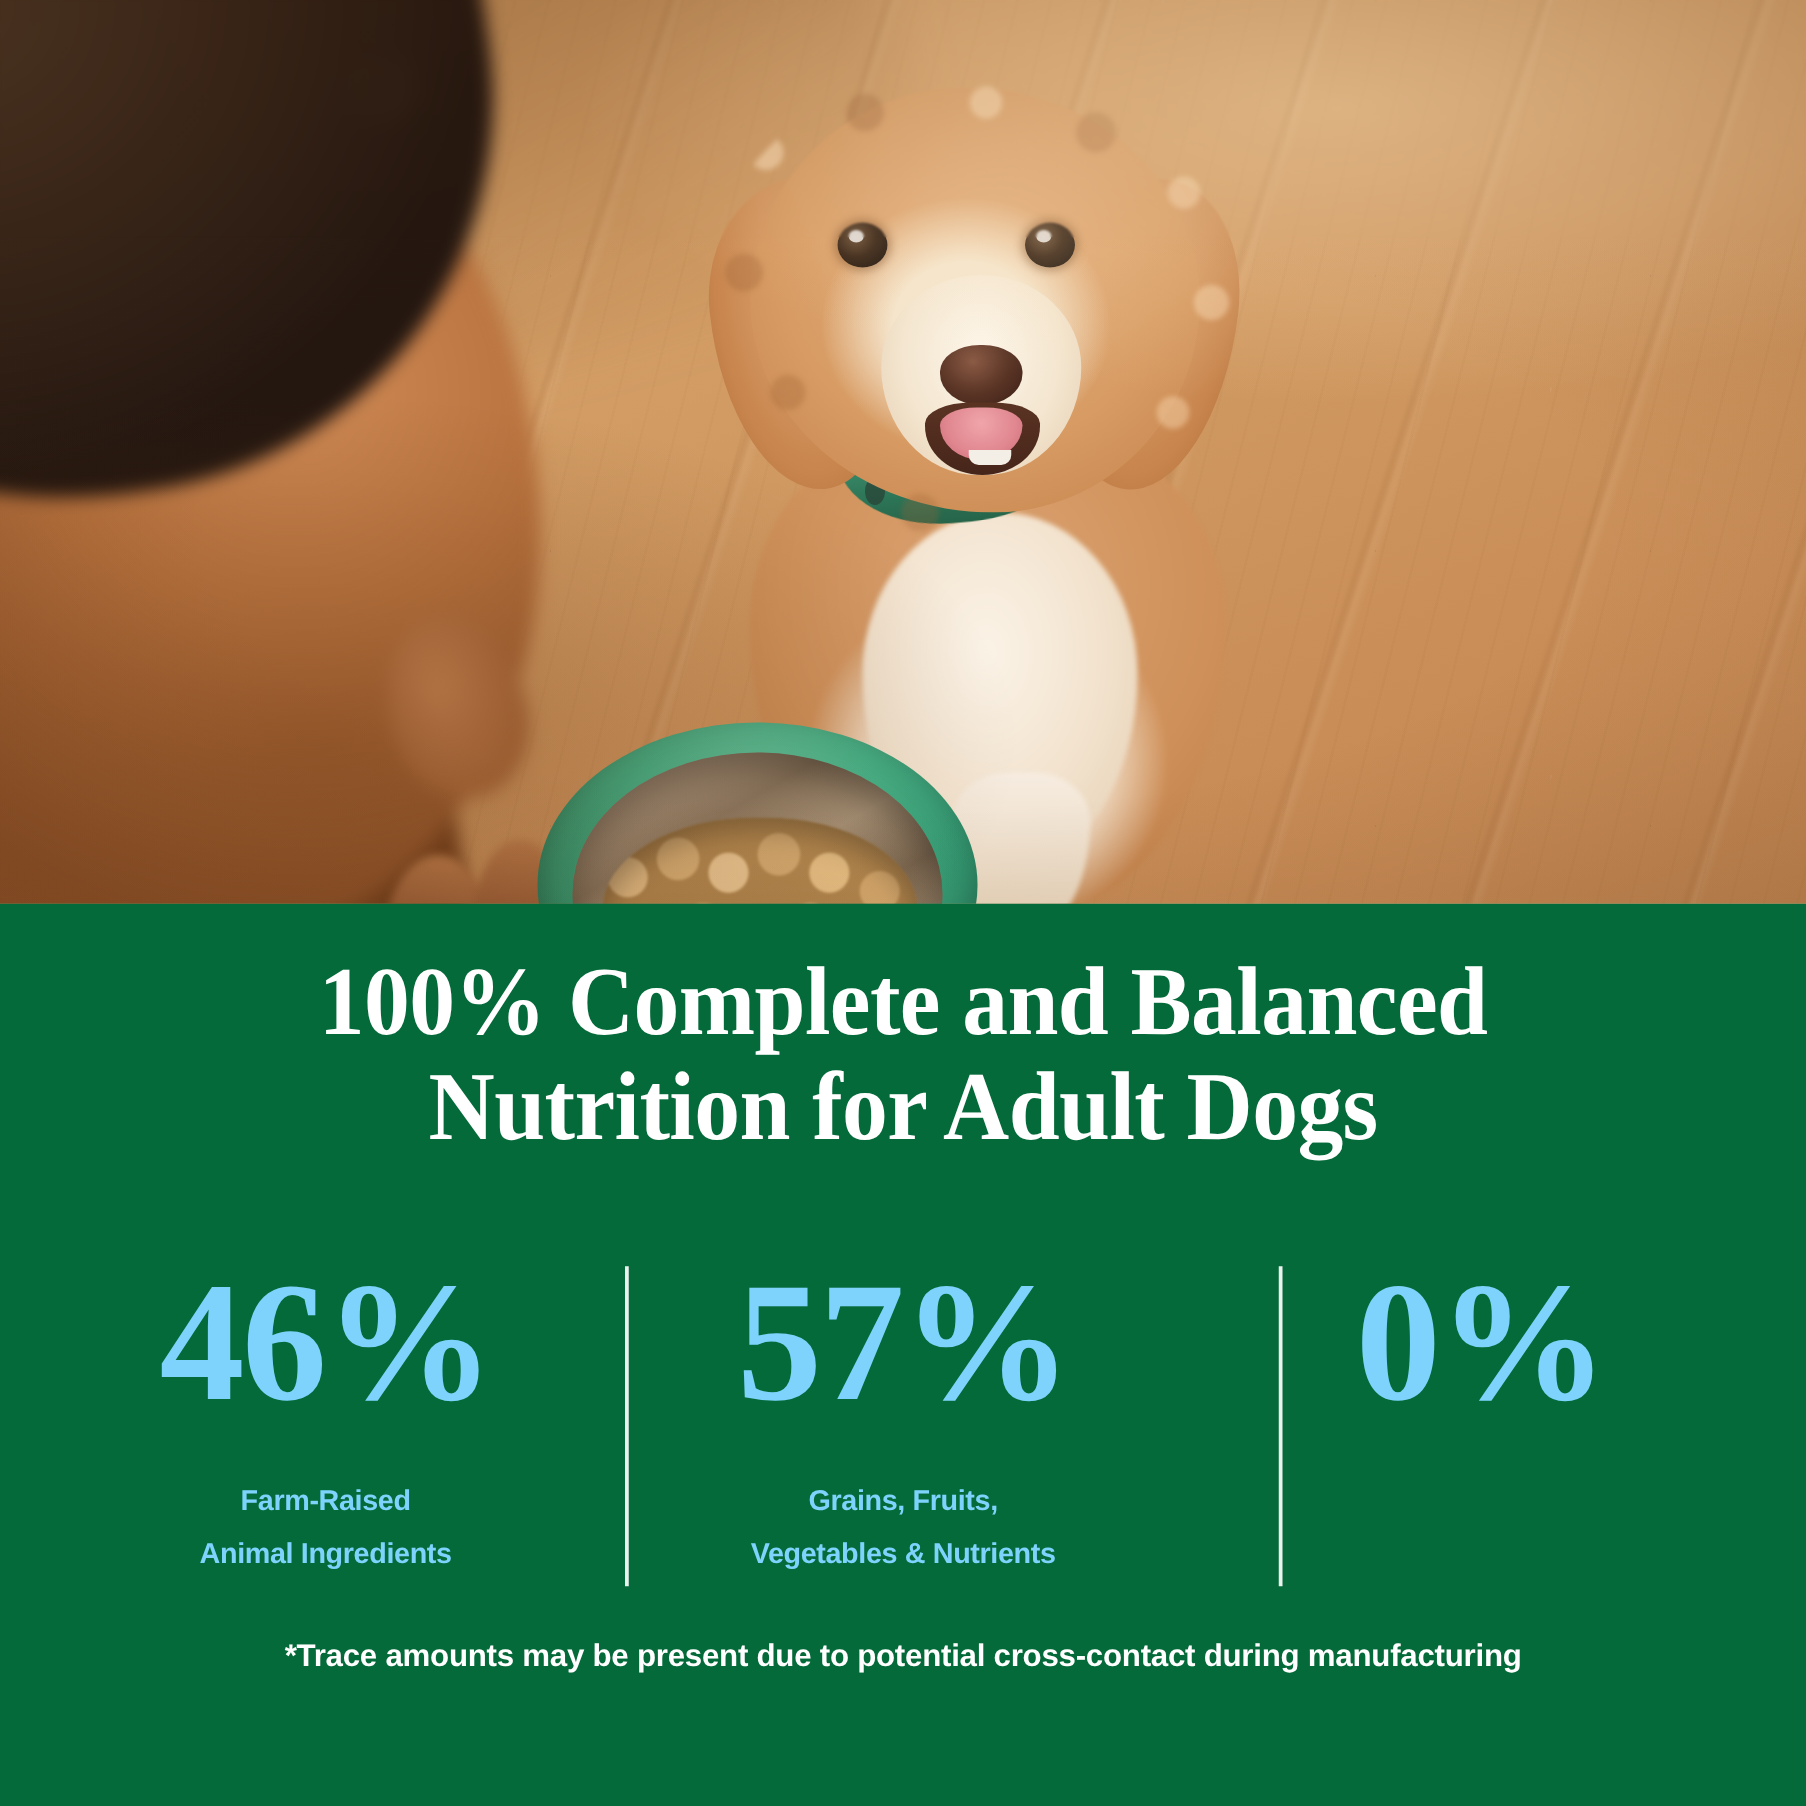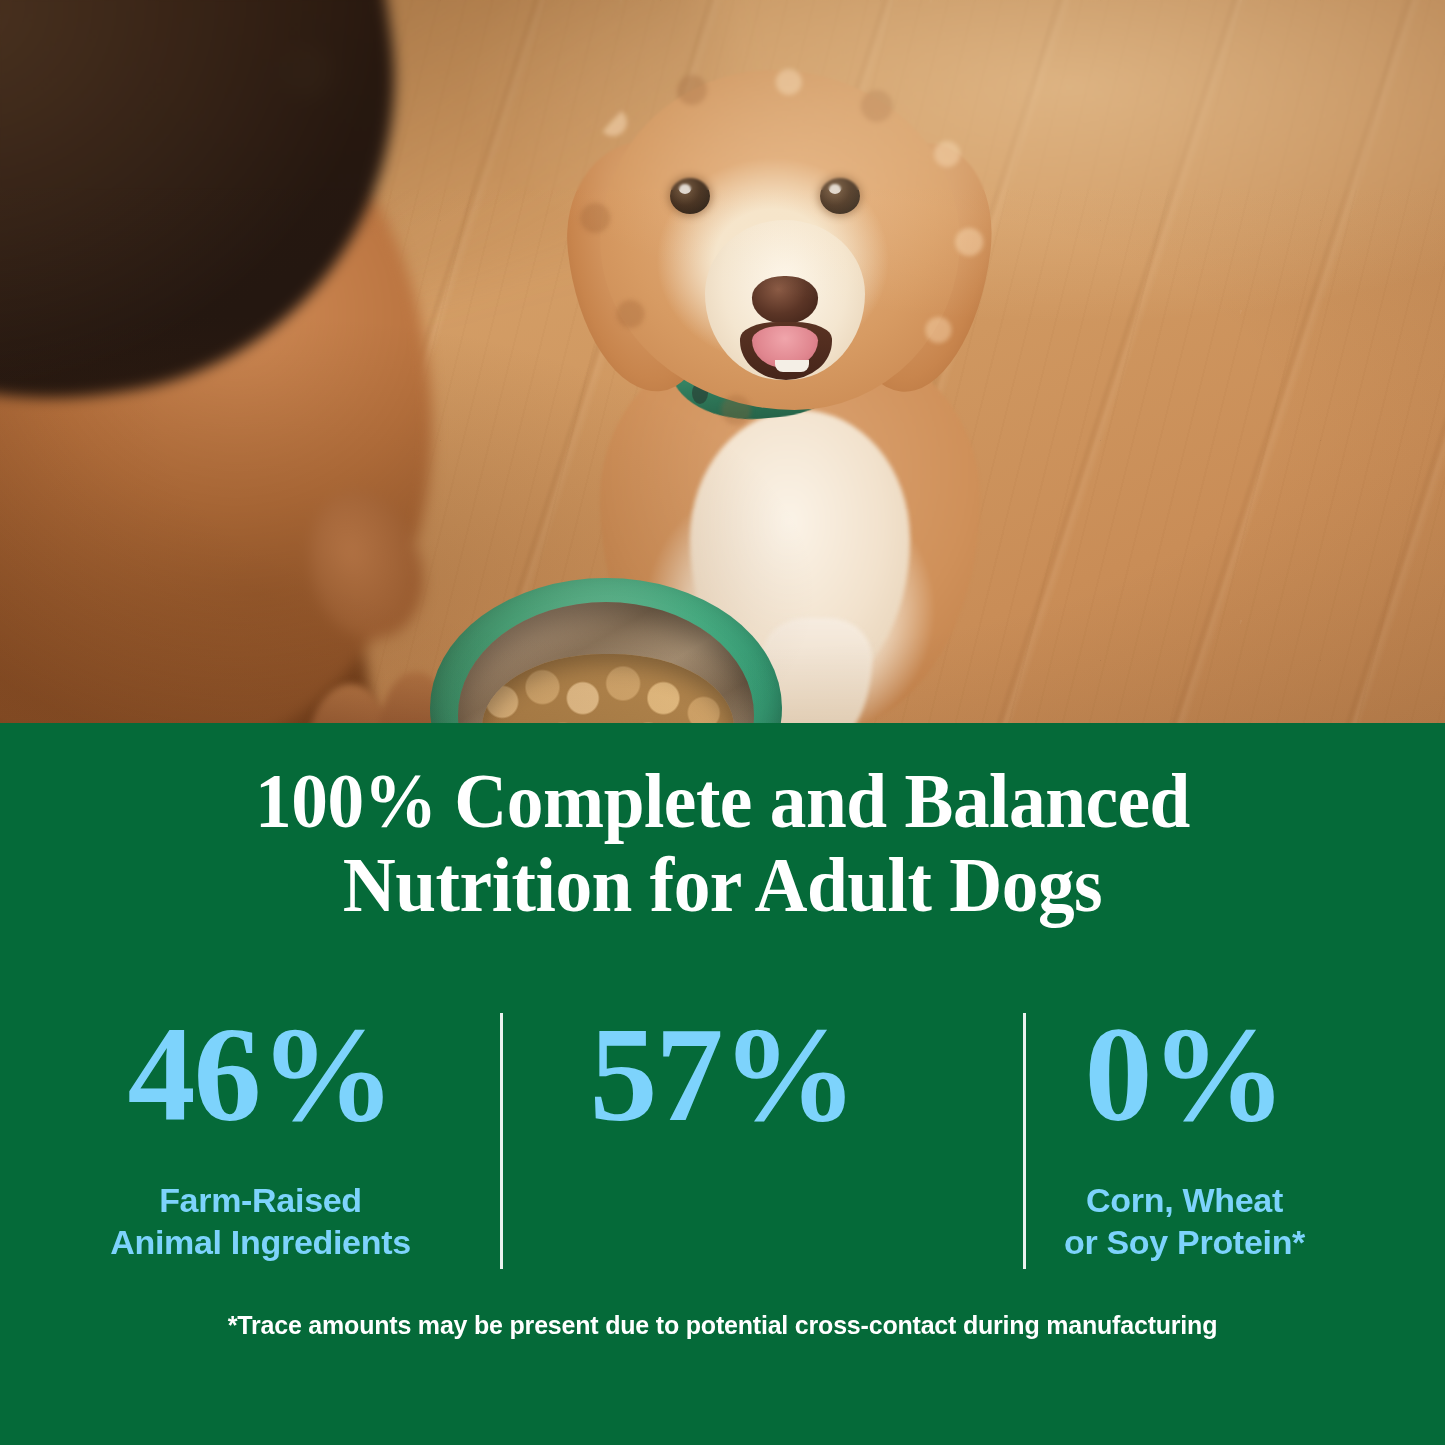--- a/index.html
+++ b/index.html
@@ -411,21 +411,21 @@
     font-family:"Liberation Serif", "DejaVu Serif", serif;
     font-weight:700;
     font-size:136px;
     line-height:146px;
     letter-spacing:-2px;
   }
   .stat-label {
     margin-top:32px;
     font-family:"Liberation Sans", sans-serif;
     font-weight:700;
-    font-size:34px;
+    font-size:23px;
     line-height:42px;
     letter-spacing:-0.3px;
     white-space:pre-line;
   }
 
   .footnote {
     position:absolute;
     left:0; top:586px;
     width:1445px;
     text-align:center;
@@ -505,26 +505,26 @@
     <div class="stats">
 
       <div class="stat stat-1">
         <div class="stat-num">46%</div>
         <div class="stat-label" style="white-space: pre-line;">Farm-Raised
 Animal Ingredients</div>
       </div>
 
       <div class="stat stat-2">
         <div class="stat-num">57%</div>
+        <div class="stat-label" style="white-space: pre-line;">Grains, Fruits,
+Vegetables &amp; Nutrients</div>
       </div>
 
       <div class="stat stat-3">
         <div class="stat-num">0%</div>
-        <div class="stat-label" style="white-space: pre-line;">Corn, Wheat
-or Soy Protein*</div>
       </div>
 
       <div class="divider div-1"></div>
       <div class="divider div-2"></div>
     </div>
 
     <div class="footnote">*Trace amounts may be present due to potential cross-contact during manufacturing</div>
   </div>
 
 </div>

